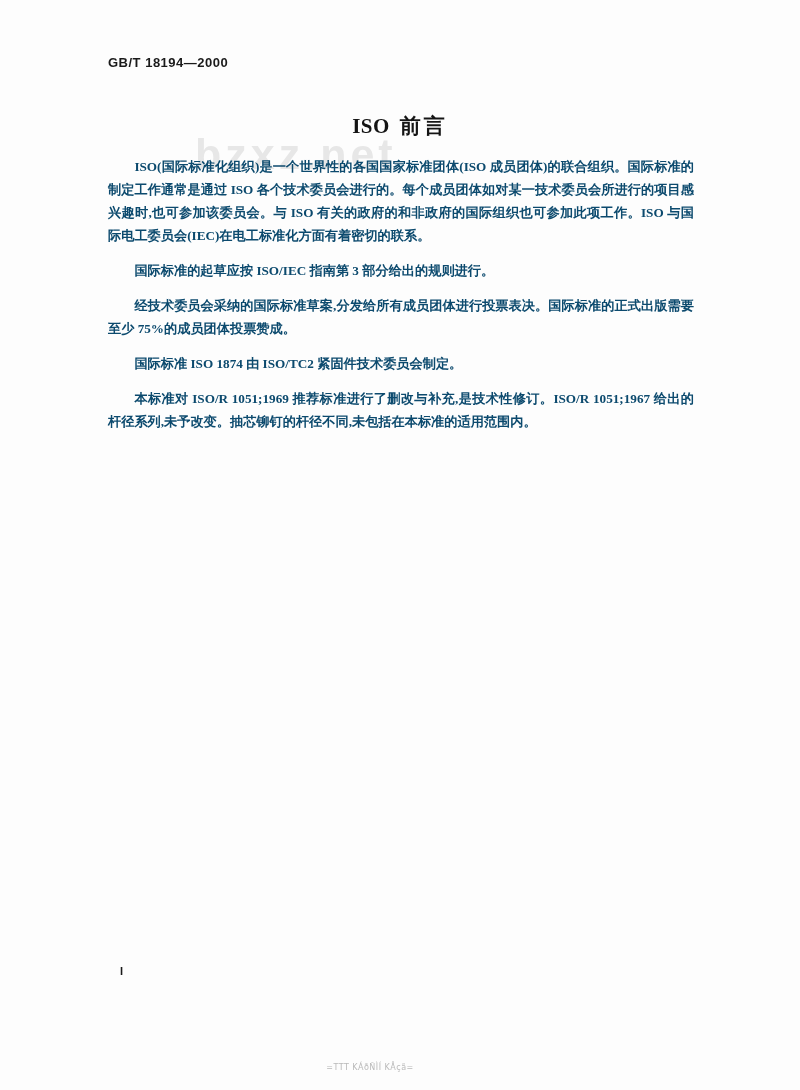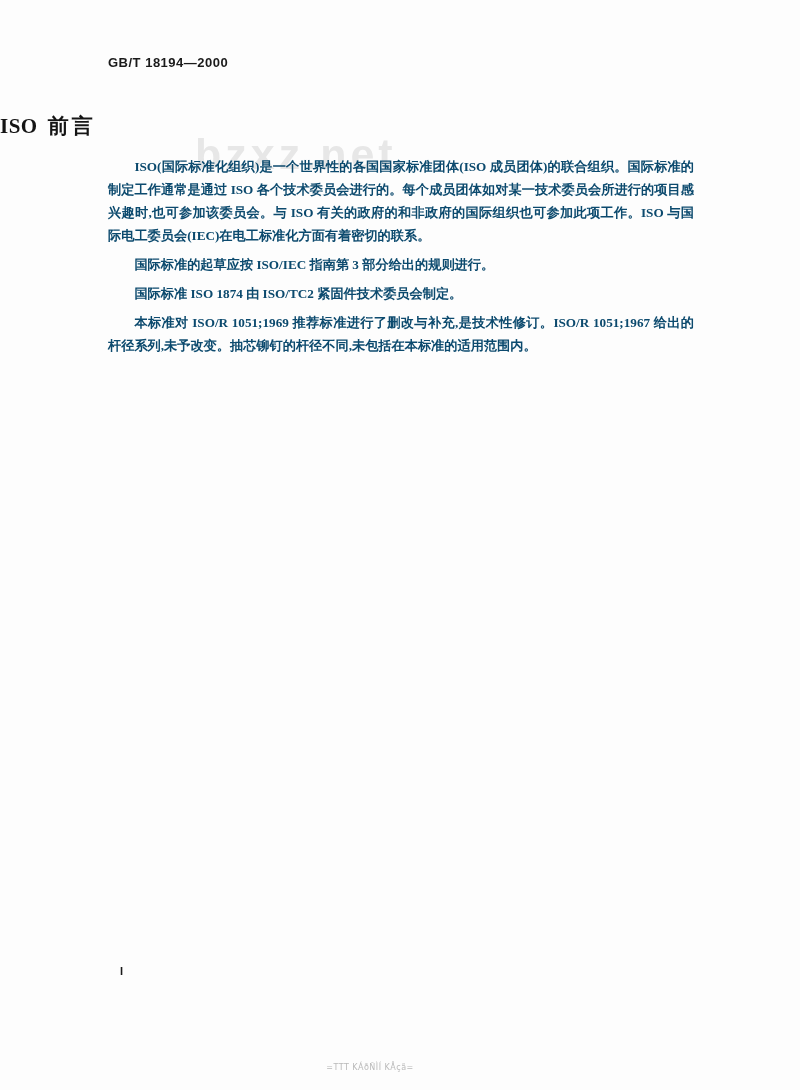--- a/index.html
+++ b/index.html
@@ -34,20 +34,21 @@
     letter-spacing: 0.5px;
     color: #1a1a1a;
   }
 
   
   .doc-title {
     position: absolute;
     top: 112px;
     left: 0;
     width: 800px;
+    text-align: center;
     font-family: "Liberation Serif", serif;
     font-weight: bold;
     font-size: 21px;
     letter-spacing: 1px;
     color: #141414;
   }
   .doc-title .latin {
     font-family: "Liberation Serif", serif;
     letter-spacing: 0.5px;
   }
@@ -67,21 +68,21 @@
     text-align: justify;
     color: #0c4a6e;
     font-family: "Liberation Serif", "DejaVu Serif", serif;
   }
   .body-block p {
     margin: 0 0 0 0;
     text-indent: 2em;
     font-weight: 600;
   }
   .body-block p + p {
-    margin-top: 6px;
+    margin-top: 12px;
     font-family: Liberation Serif, serif;
   }
 
   
   .watermark {
     position: absolute;
     top: 130px;
     left: 195px;
     font-family: "Liberation Sans", sans-serif;
     font-weight: bold;
@@ -126,20 +127,21 @@
 
   <div class="watermark">bzxz.net</div>
 
   <div class="doc-title">
     <span class="latin">ISO</span><span class="cjk">前言</span>
   </div>
 
   <div class="body-block">
     <p>ISO(国际标准化组织)是一个世界性的各国国家标准团体(ISO 成员团体)的联合组织。国际标准的制定工作通常是通过 ISO 各个技术委员会进行的。每个成员团体如对某一技术委员会所进行的项目感兴趣时,也可参加该委员会。与 ISO 有关的政府的和非政府的国际组织也可参加此项工作。ISO 与国际电工委员会(IEC)在电工标准化方面有着密切的联系。</p>
     <p>国际标准的起草应按 ISO/IEC 指南第 3 部分给出的规则进行。</p>
+    <p>经技术委员会采纳的国际标准草案,分发给所有成员团体进行投票表决。国际标准的正式出版需要至少 75%的成员团体投票赞成。</p>
     <p>国际标准 ISO 1874 由 ISO/TC2 紧固件技术委员会制定。</p>
     <p>本标准对 ISO/R 1051;1969 推荐标准进行了删改与补充,是技术性修订。ISO/R 1051;1967 给出的杆径系列,未予改变。抽芯铆钉的杆径不同,未包括在本标准的适用范围内。</p>
   </div>
 
   <div class="page-number">I</div>
 
   <div class="footer-mark">=TTT KÁðÑÌÍ KÅçã=</div>
 
 </div>
 

